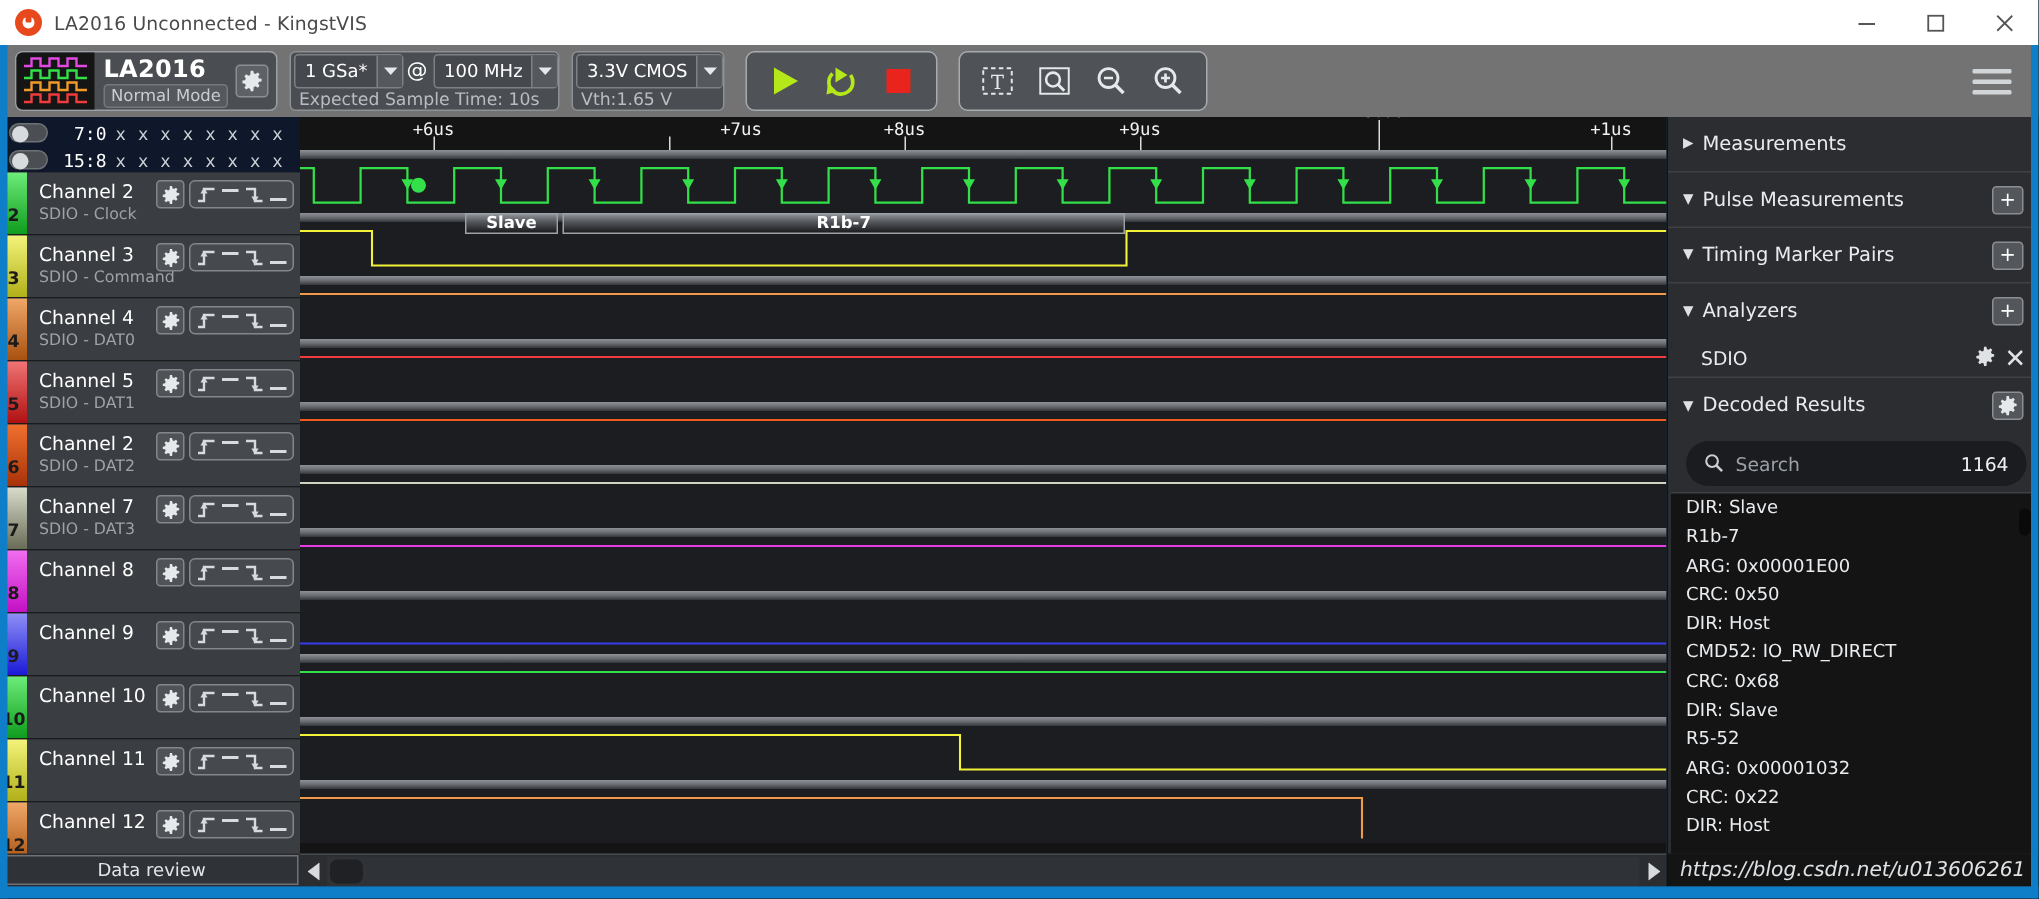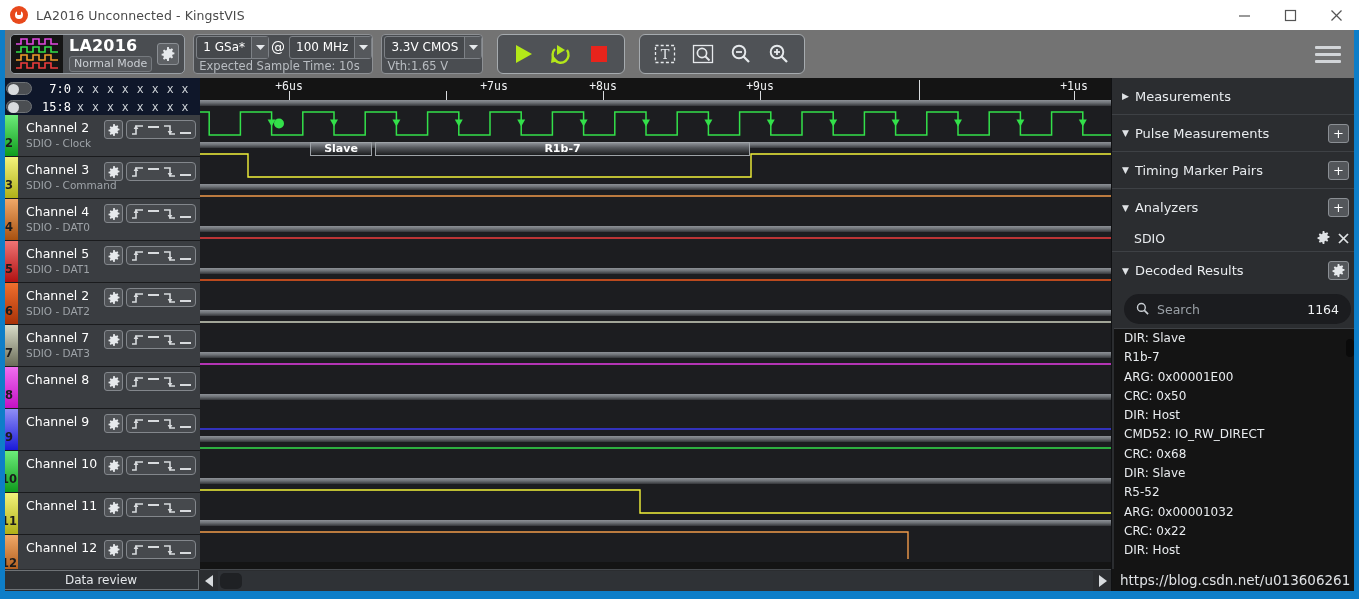--- a/index.html
+++ b/index.html
@@ -138,21 +138,21 @@
   .search-ph { color:#9aa0a6; font-size:12.5px; margin-left:8px; }
   .search-count { margin-left:auto; color:#f0f2f4; font-size:12.5px; }
   .results { flex:1; position:relative; background:#141414; margin:0 2px 0 2px;
      border-top:1px solid #3e4145; overflow:hidden; }
   .res-line { color:#e9ecef; font-size:12px; padding:0 0 0 10px; height:19.3px; line-height:19.3px;
      white-space:nowrap; }
   .res-scroll { position:absolute; right:3px; top:10px; width:8px; height:18px;
      background:#0a0a0a; border-radius:4px; }
   .watermark { height:22px; background:#141414; color:#dfe2e5; font-size:13.5px;
      display:flex; align-items:center; padding-left:8px; overflow:hidden; white-space:nowrap;
-     font-family:"DejaVu Sans","Liberation Sans",sans-serif; }
+     font-family:"DejaVu Sans","Liberation Sans",sans-serif;font-style:italic; }
   .bottombar { position:absolute; left:0; bottom:0; width:1359px; height:8px; background:#0e7ec8; }
   .leftedge { position:absolute; left:0; top:30px; width:5px; bottom:0; background:#0e7ec8; }
   .rightedge { position:absolute; right:0; top:30px; width:5px; bottom:0; background:#0e7ec8; }
 </style>
 </head>
 <body>
 
 <div id="app">
 
   <div class="titlebar">

